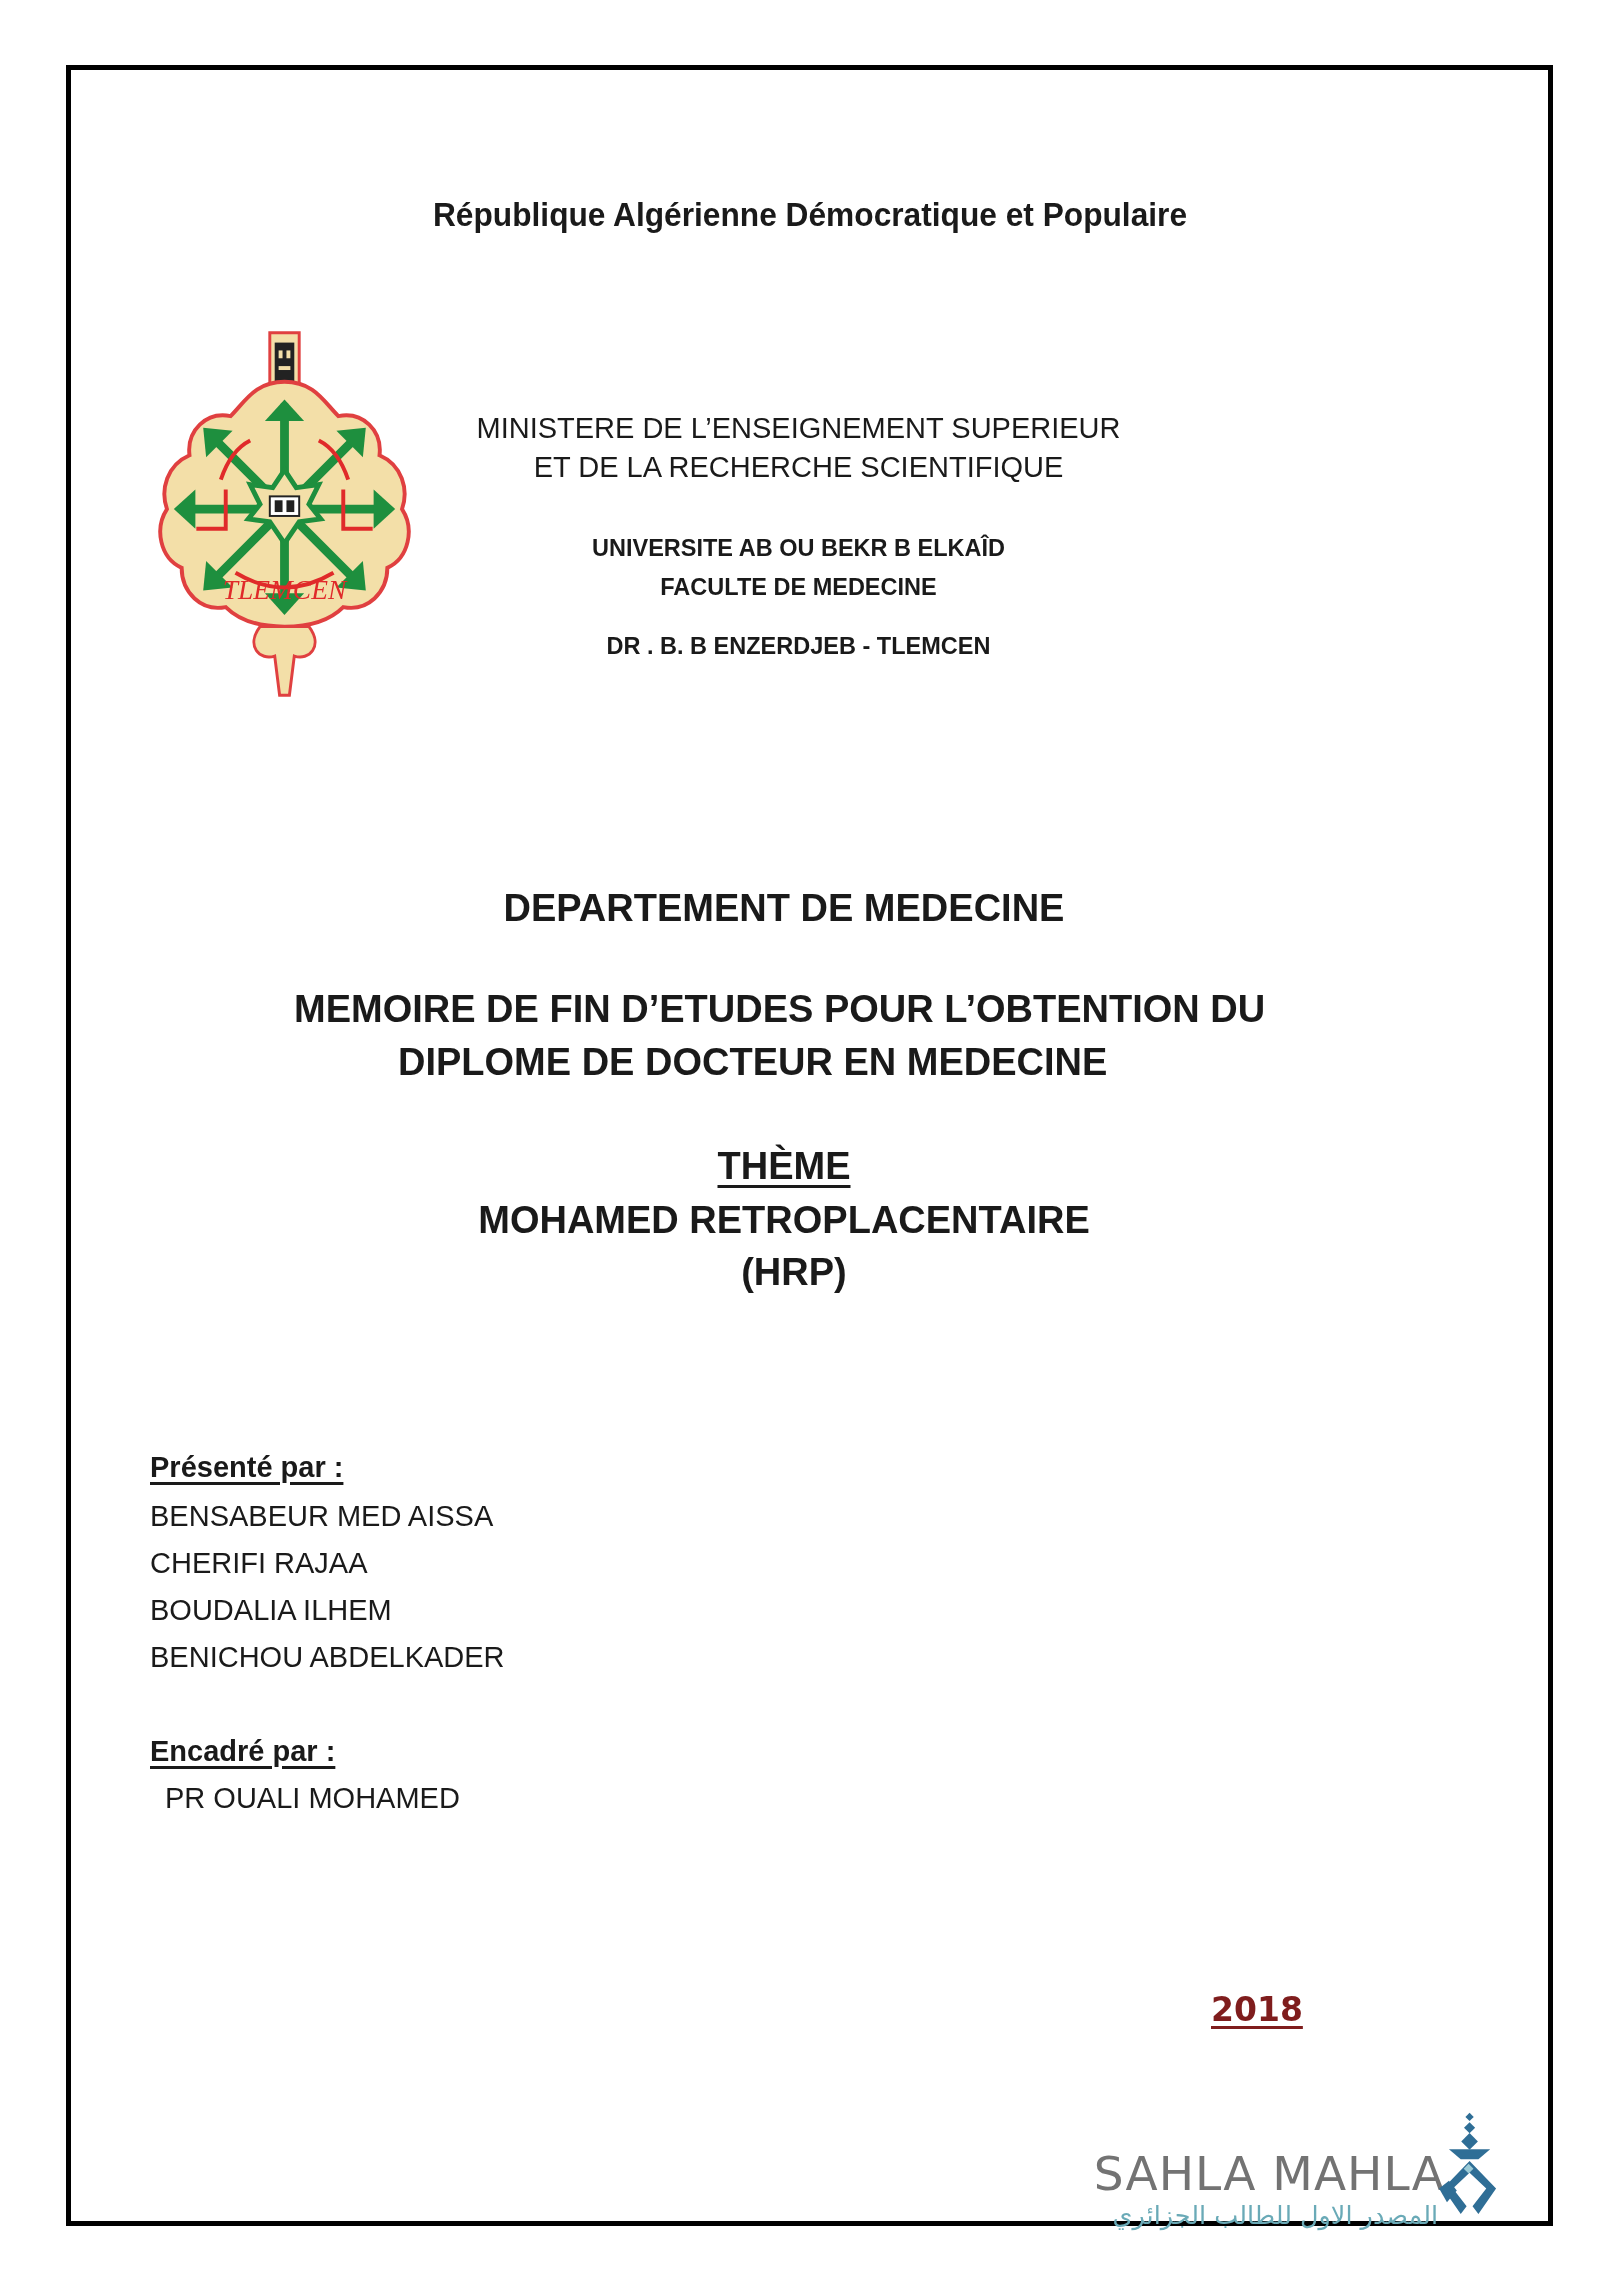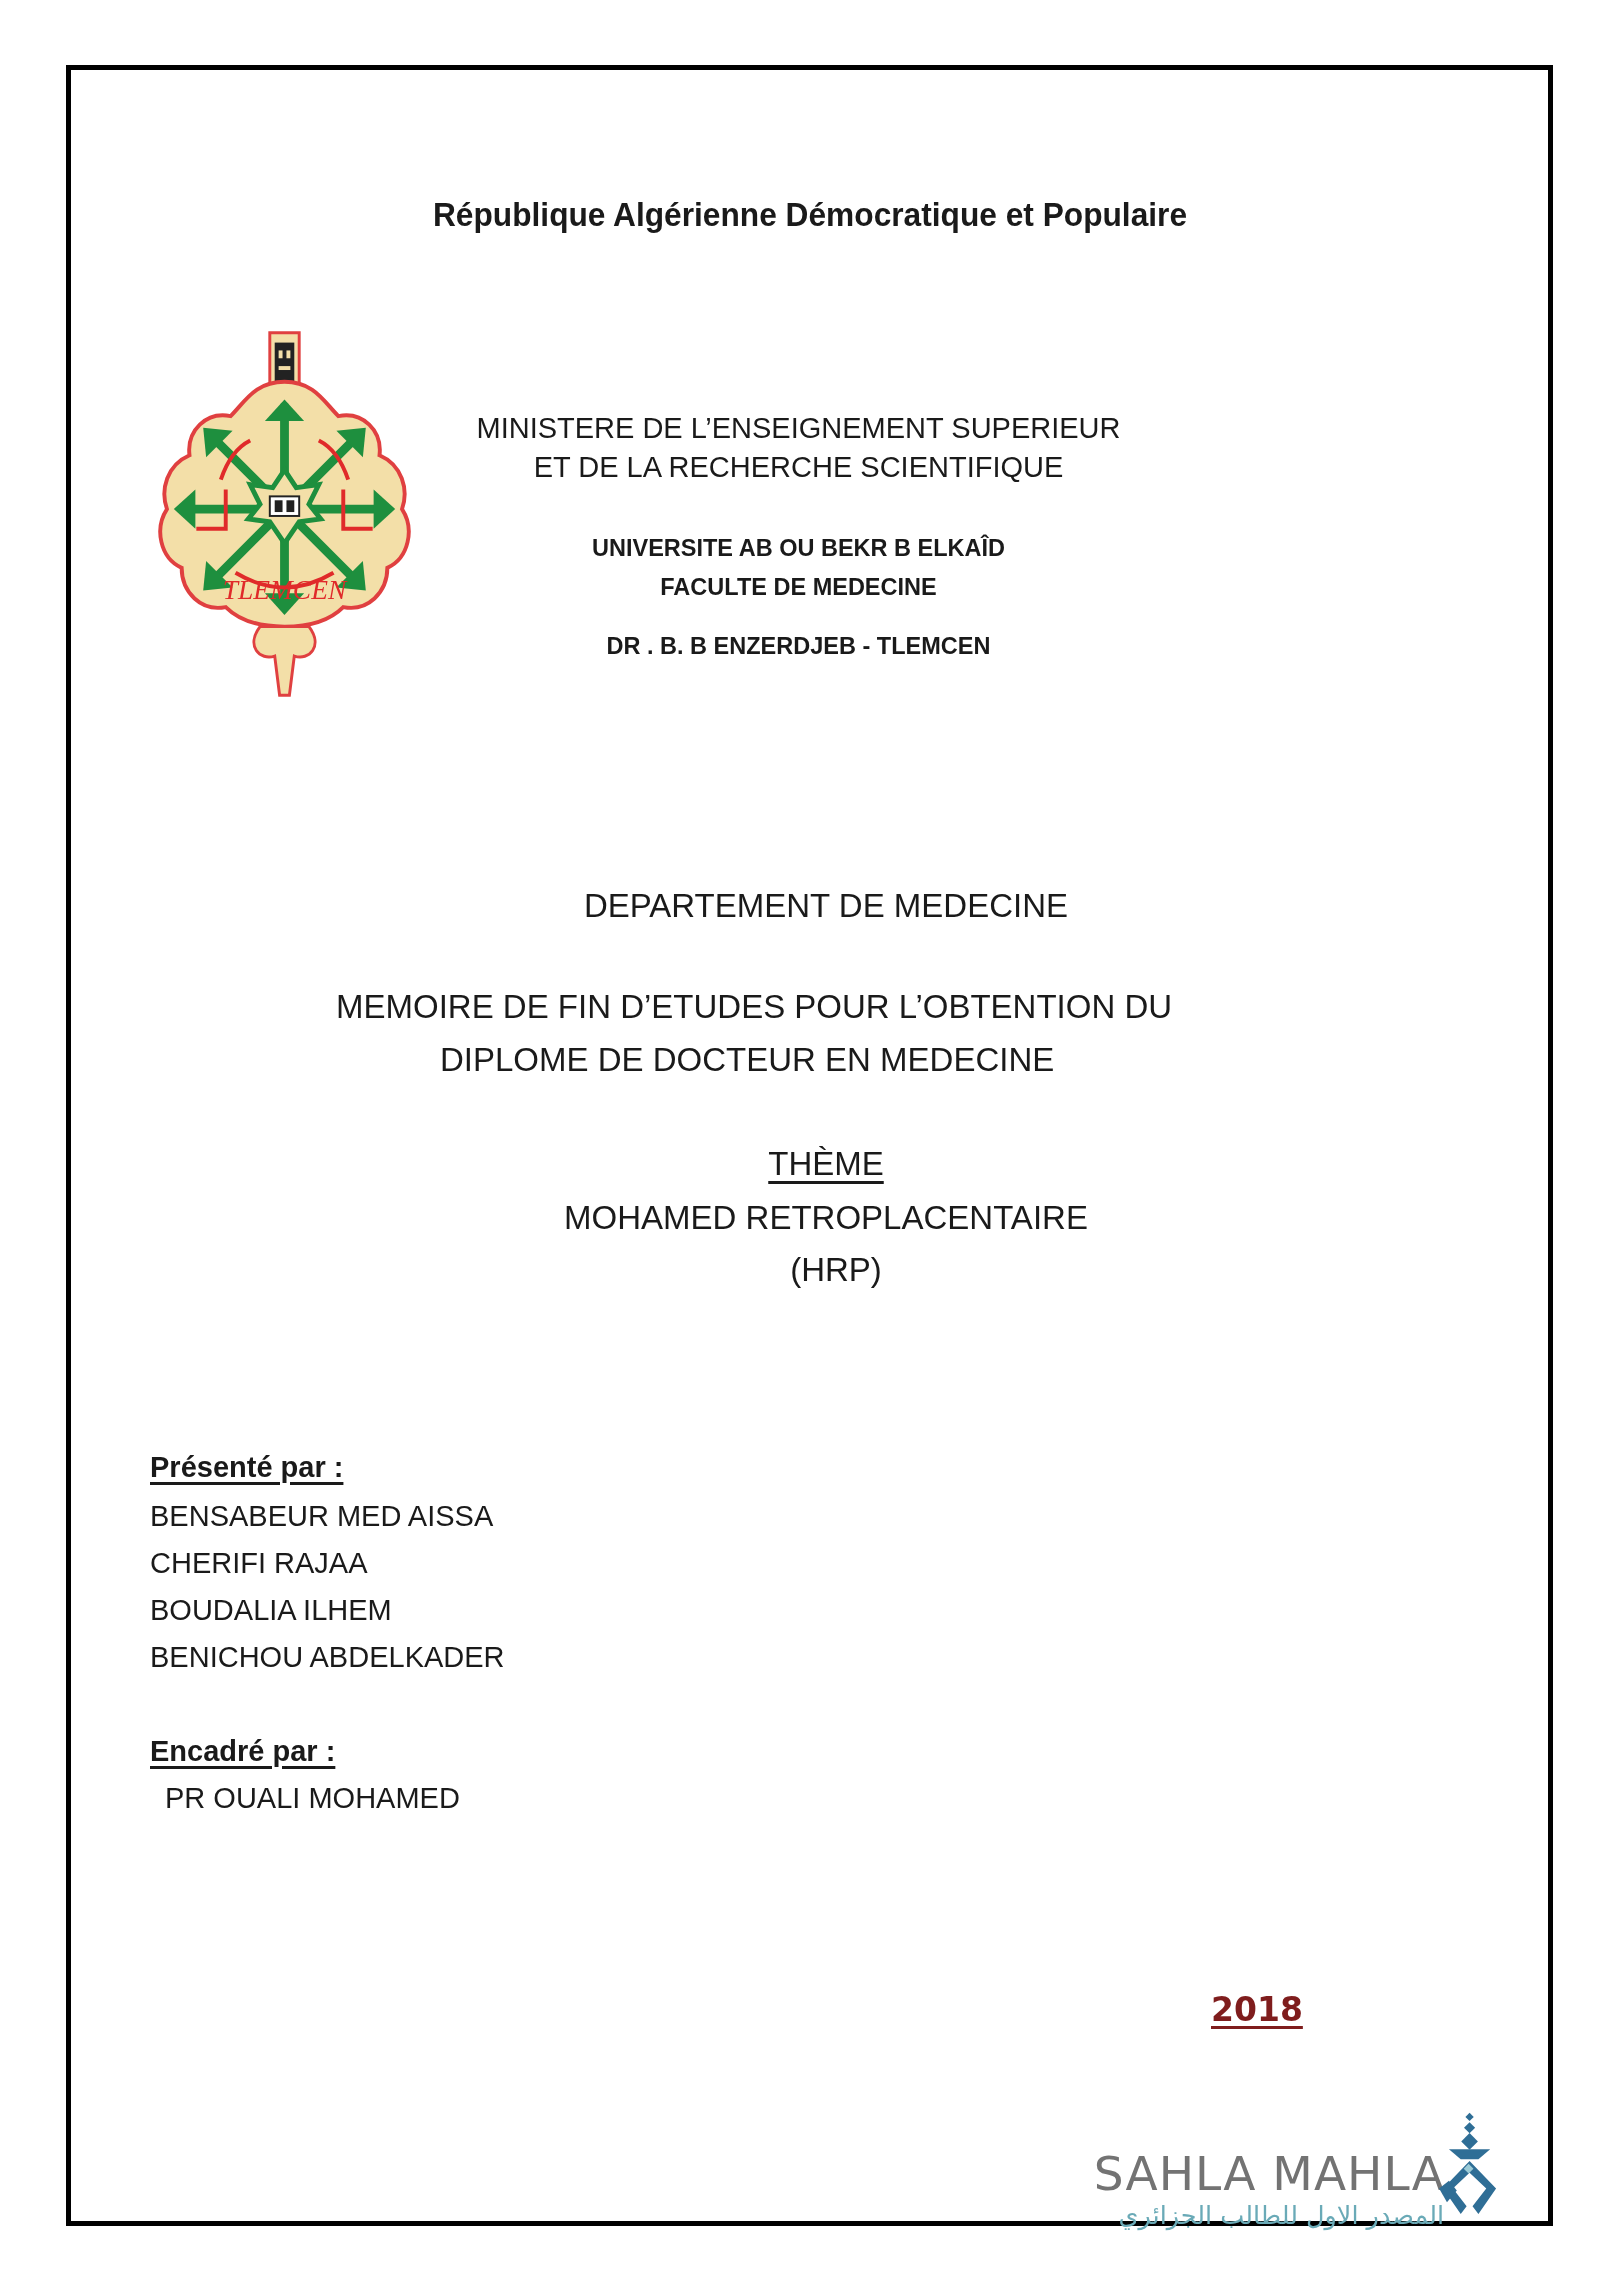--- a/index.html
+++ b/index.html
@@ -6,33 +6,33 @@
   body { width: 1620px; height: 2293px; position: relative; overflow: hidden;
          font-family: "Liberation Sans", sans-serif; color: #1a1a1a; }
   .frame { position: absolute; left: 66px; top: 65px; width: 1477px; height: 2151px;
            border: 5.9px solid #000; }
   .abs { position: absolute; white-space: nowrap; }
   .center { text-align: center; }
   .republique { left: 0; width: 1620px; top: 196px; font-size: 33px; font-weight: bold;
                 transform: scaleX(0.96); }
   .ministry { left: 421px; width: 755px; font-size: 29px; font-weight: normal; }
   .univ { left: 421px; width: 755px; font-size: 23.5px; font-weight: bold; }
-  .big { font-size: 33px; font-weight: normal; margin-left: 42px; }
+  .big { font-size: 38px; font-weight: bold; }
   .theme-label { text-decoration: underline; text-decoration-thickness: 2.9px; text-underline-offset: 5.9px; }
   .section-label { left: 150px; font-size: 29px; font-weight: bold; text-decoration: underline;
                    text-decoration-thickness: 2.9px; text-underline-offset: 4.9px; }
   .name { left: 150px; font-size: 29px; }
   .year { left: 1211px; top: 1990px; font-size: 33px; font-weight: bold;
           font-family: "DejaVu Sans", sans-serif; text-decoration: underline;
           text-decoration-thickness: 2.9px; text-underline-offset: 4.9px; color: #7f1d1d; }
   .logo { position: absolute; left: 152px; top: 323px; width: 265px; height: 382px; }
   .sahla { position: absolute; left: 1086px; top: 2107px; }
   .sahla-text { position: absolute; left: 7.8px; top: 39px; font-size: 47px; color: #737373;
                 letter-spacing: 1px; font-family: "DejaVu Sans", sans-serif; white-space: nowrap; text-align: center; }
-  .sahla-ar { position: absolute; left: 15px; top: 93px; font-size: 25.5px; color: #6aaab7;
+  .sahla-ar { position: absolute; left: 9px; top: 93px; font-size: 25.5px; color: #6aaab7;
               font-family: "DejaVu Sans", sans-serif; white-space: nowrap; direction: rtl; width: 343px; text-align: right; }
   .sahla-icon { position: absolute; left: 353px; top: 4.9px; width: 69px; height: 108px; }
 </style>
 </head>
 <body>
 
 <div class="frame"></div>
 
 <div class="abs center republique">République Algérienne Démocratique et Populaire</div>
 

